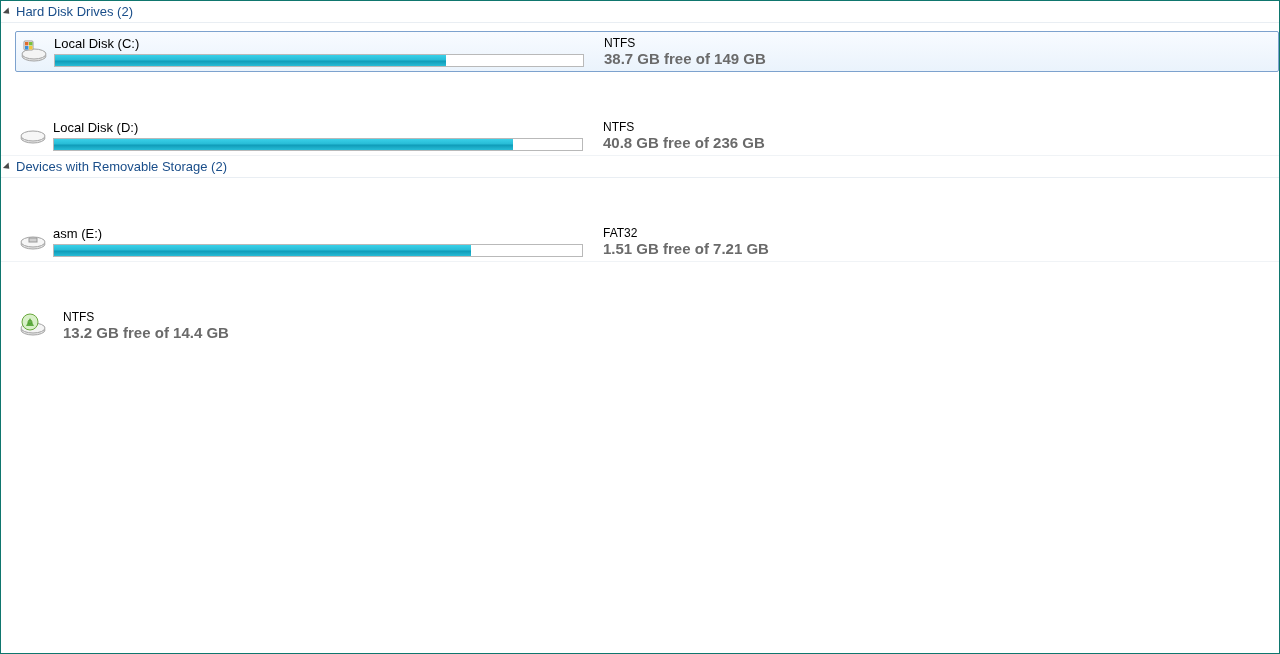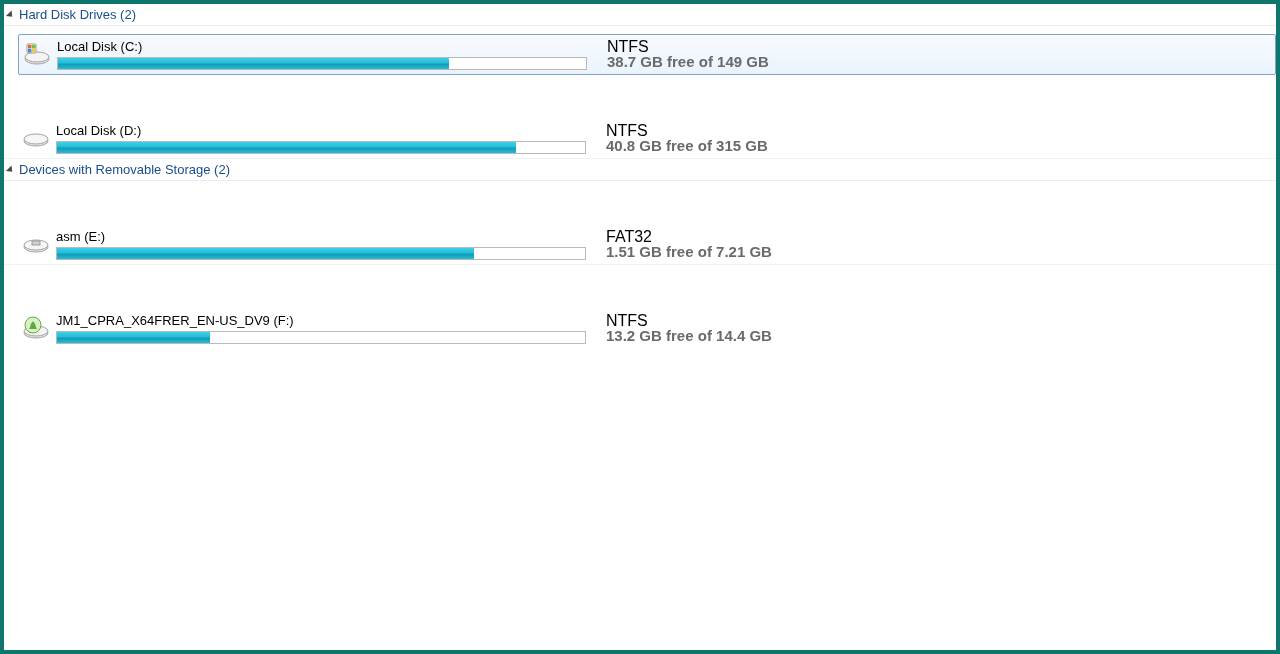--- a/index.html
+++ b/index.html
@@ -8,21 +8,21 @@
     padding: 0;
     font-family: "Segoe UI", Tahoma, sans-serif;
     font-size: 12px;
     background: #ffffff;
     color: #000000;
     width: 1280px;
     height: 654px;
     overflow: hidden;
   }
   .container {
-    border: 4px solid #0f766e;
+    border: 1px solid #0f766e;
     width: 100%;
     height: 100%;
   }
 
   
   .group-header {
     display: flex;
     align-items: center;
     height: 22px;
     padding-left: 4px;
@@ -91,21 +91,21 @@
       #0f9bb8 55%,
       #27bcd6 100%);
   }
   .info-col {
     display: flex;
     flex-direction: column;
     justify-content: center;
     margin-left: 10px;
   }
   .fs {
-    font-size: 16px;
+    font-size: 12px;
     color: #000;
     line-height: 15px;
   }
   .space {
     font-size: 15px;
     color: #6a6a6a;
     line-height: 15px;
     font-weight: bold;
   }
 </style>
@@ -151,21 +151,21 @@
       </svg>
     </div>
     <div class="main-col">
       <div class="drive-name">Local Disk (D:)</div>
       <div class="bar">
         <div class="bar-fill" style="width:87%"></div>
       </div>
     </div>
     <div class="info-col">
       <span class="fs">NTFS</span>
-      <span class="space">40.8 GB free of 315 GB</span>
+      <span class="space">40.8 GB free of 236 GB</span>
     </div>
   </div>
 
   <div class="group-header">
     <span class="tri"></span>
     <span>Devices with Removable Storage (2)</span>
   </div>
 
   <div class="drive-row">
     <div class="icon">
@@ -190,25 +190,19 @@
   <div class="drive-row" style="border-bottom:none;">
     <div class="icon">
       <svg width="26" height="24" viewBox="0 0 26 24">
         <ellipse cx="13" cy="18" rx="12" ry="5" fill="#e8e8e8" stroke="#a3a3a3"></ellipse>
         <ellipse cx="13" cy="16" rx="12" ry="5" fill="#f4f4f4" stroke="#a3a3a3"></ellipse>
         <circle cx="10" cy="10" r="8" fill="#d8f0c8" stroke="#6aa83e"></circle>
         <circle cx="10" cy="10" r="2" fill="#fff" stroke="#6aa83e"></circle>
         <path d="M6 14 L10 6 L14 14 Z" fill="#4aa02c" opacity="0.85"></path>
       </svg>
     </div>
-    <div class="main-col">
-      <div class="drive-name">JM1_CPRA_X64FRER_EN-US_DV9 (F:)</div>
-      <div class="bar">
-        <div class="bar-fill" style="width:29%"></div>
-      </div>
-    </div>
     <div class="info-col">
       <span class="fs">NTFS</span>
       <span class="space">13.2 GB free of 14.4 GB</span>
     </div>
   </div>
 
 </div>
 
 </body></html>

